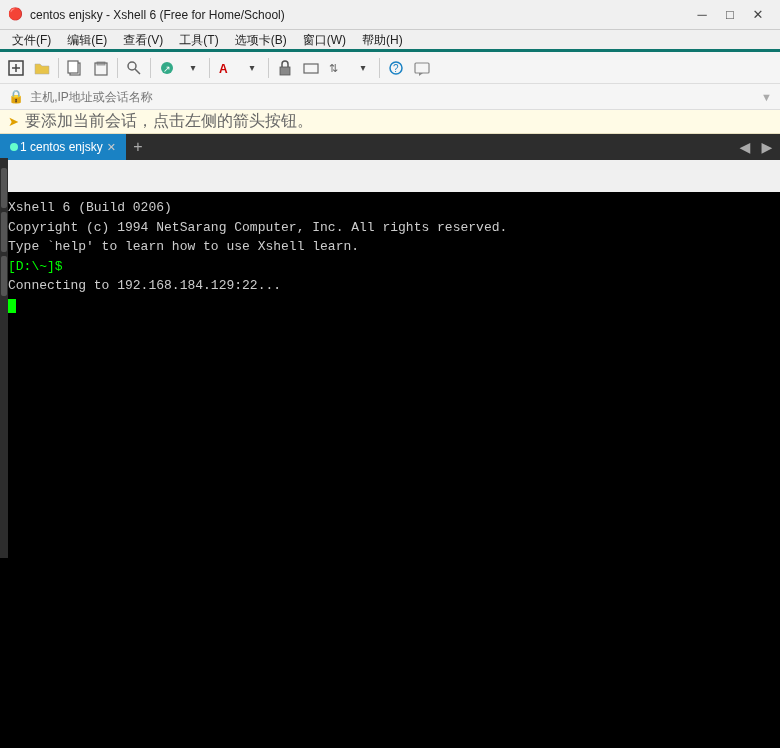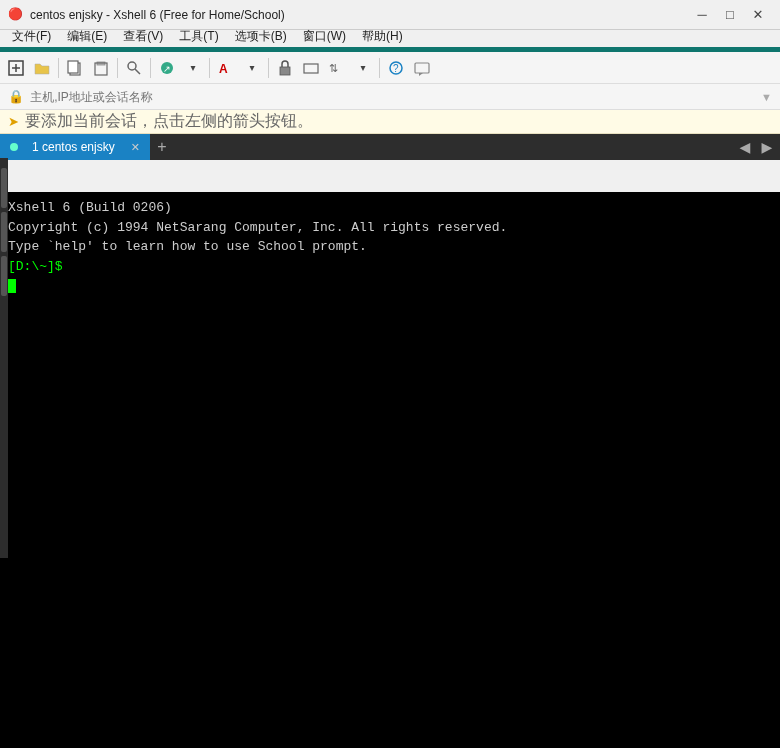--- a/index.html
+++ b/index.html
@@ -16,22 +16,22 @@
     .title-bar-title { font-size: 12px; color: #222; }
     .title-bar-controls { display: flex; gap: 0; }
     .title-btn {
       width: 28px; height: 20px; border: none; background: transparent;
       cursor: pointer; font-size: 13px; display: flex; align-items: center; justify-content: center;
       color: #444;
     }
 
     
     .menu-bar {
-      display: flex; align-items: flex-end; background: #f0f0f0;
-      height: 22px; padding: 0 4px; border-bottom: 5px solid #0f766e;
+      display: flex; align-items: flex-start; background: #f0f0f0;
+      height: 22px; padding: 0 4px; border-bottom: 3px solid #0f766e;
     }
     .menu-item {
       padding: 2px 8px; font-size: 12px; color: #222; cursor: pointer;
     }
 
     
     .toolbar {
       display: flex; align-items: center; background: #f5f5f5;
       height: 32px; padding: 2px 4px; border-bottom: 1px solid #ddd; gap: 2px;
     }
@@ -62,21 +62,21 @@
     }
     .hint-icon { color: #e0a000; font-size: 13px; }
     .hint-text { font-size: 16px; color: #666; }
 
     
     .tab-bar {
       display: flex; align-items: center; background: #2d2d2d;
       height: 26px; padding: 0; position: relative;
     }
     .tab {
-      display: flex; align-items: center; gap: 14px;
+      display: flex; align-items: center; gap: 2px;
       padding: 0 10px; height: 26px; background: #1a82c4;
       color: #fff; font-size: 12px; cursor: pointer; min-width: 80px;
     }
     .tab-dot { width: 8px; height: 8px; border-radius: 50%; background: #6fc; flex-shrink: 0; }
     .tab-close {
       font-size: 11px; color: #ccc; cursor: pointer; margin-left: 2px;
     }
     .tab-add {
       width: 24px; height: 26px; display: flex; align-items: center; justify-content: center;
       color: #aaa; font-size: 16px; cursor: pointer; background: transparent; border: none;
@@ -251,23 +251,24 @@
   <div class="tab-bar-right">
     <span class="tab-nav-btn">◀</span>
     <span class="tab-nav-btn">▶</span>
   </div>
 </div>
 
 <div class="terminal" id="terminal-area">
 <div class="terminal-line">Xshell 6 (Build 0206)</div>
     <div class="terminal-line">Copyright (c) 1994 NetSarang Computer, Inc. All rights reserved.</div>
     <div class="terminal-line"></div>
-    <div class="terminal-line">Type `help' to learn how to use School prompt.</div>
+    <div class="terminal-line">Type `help' to learn how to use Xshell learn.</div>
     <div class="terminal-line"><span style="color:#0f0;">[D:\~]$</span></div>
     <div class="terminal-line"></div>
+    <div class="terminal-line">Connecting to 192.168.184.129:22...</div>
     <div class="terminal-line"><span class="terminal-cursor"></span></div>
   </div>
 
 <div class="left-strip">
   <div class="strip-item"></div>
   <div class="strip-item"></div>
   <div class="strip-item"></div>
 </div>
 
 </body></html>

